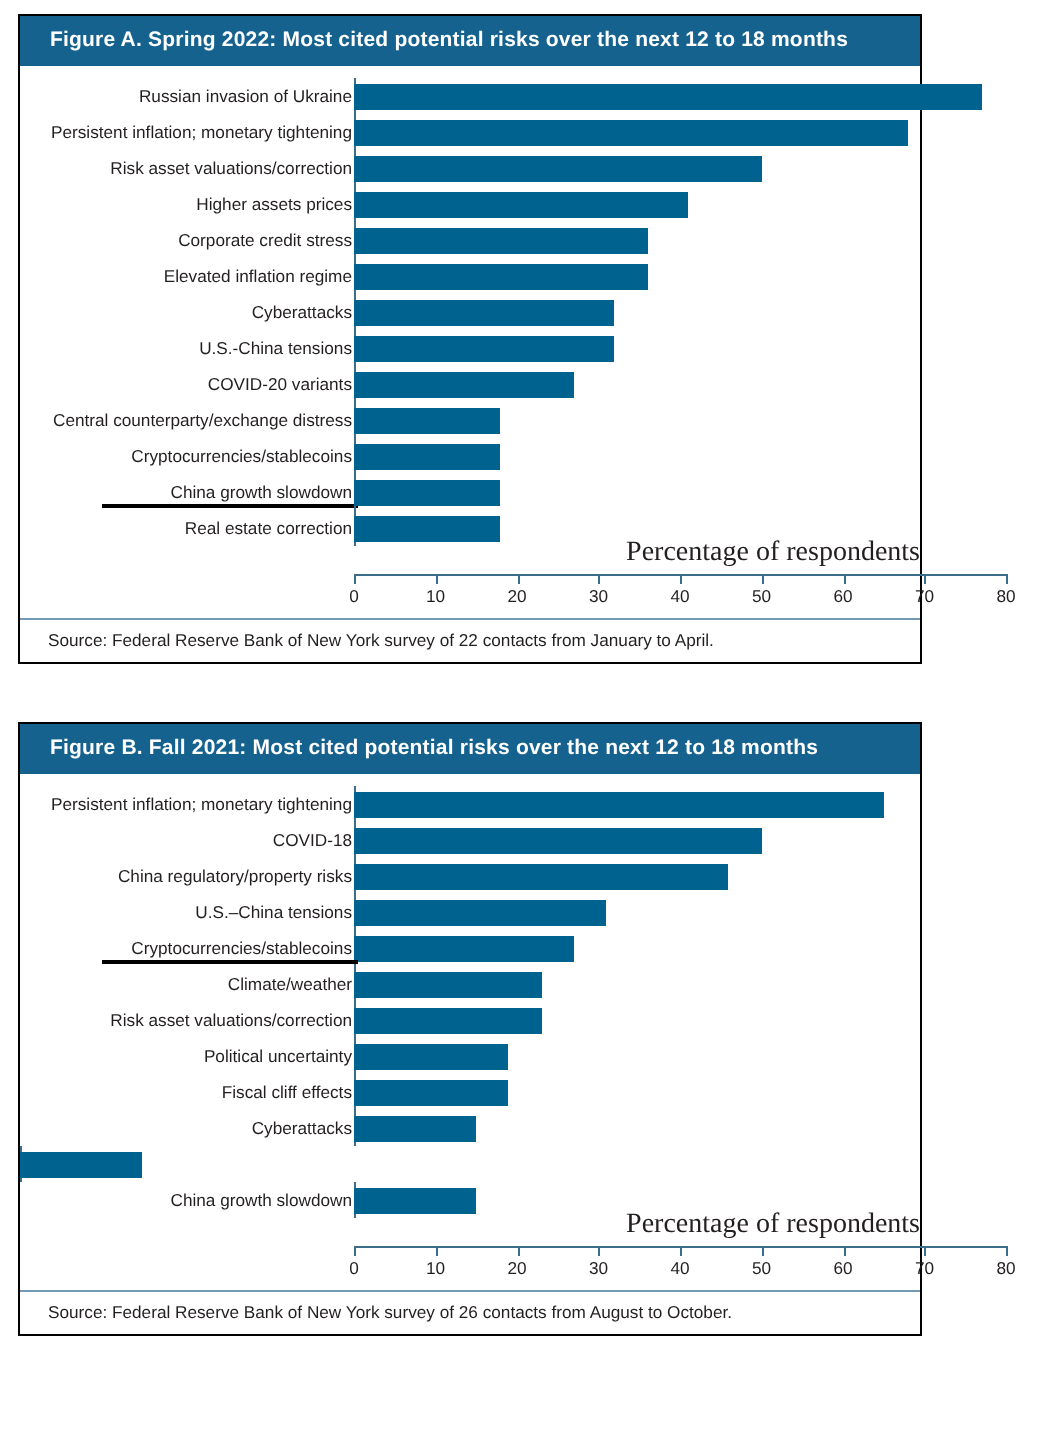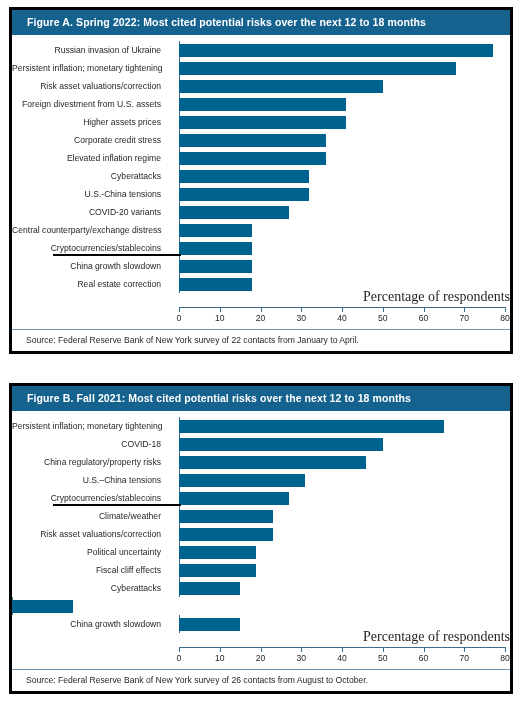--- a/index.html
+++ b/index.html
@@ -15,24 +15,24 @@
     overflow: hidden;
   }
   .page {
     width: 522px;
     height: 724px;
     position: relative;
     box-sizing: border-box;
     padding: 7px 9px 0 9px;
   }
   .panel {
-    border: 3px solid #000000;
+    border: 1px solid #000000;
     background: #ffffff;
     box-sizing: border-box;
-    width: 504px;
+    width: 452px;
     position: relative;
   }
   .panel + .panel {
     margin-top: 29px;
   }
   .panel-header {
     background: #16628f;
     color: #ffffff;
     font-weight: bold;
     font-size: 10.5px;
@@ -51,21 +51,21 @@
   .row {
     display: flex;
     align-items: center;
     height: 18px;
     position: relative;
   }
   .row-label {
     width: 167px;
     min-width: 167px;
     text-align: right;
-    padding-right: 18px;
+    padding-right: 1px;
     box-sizing: border-box;
     font-size: 8.6px;
     line-height: 10px;
     color: #231f20;
     white-space: nowrap;
   }
   .row-track {
     position: relative;
     flex: 1 1 auto;
     height: 18px;
@@ -164,27 +164,20 @@
             <div class="row-track">
               <div class="tick-stub"></div>
               <div class="bar" style="width: 277.1px;"></div>
             </div>
           </div>
           <div class="row">
             <div class="row-label">Risk asset valuations/correction</div>
             <div class="row-track">
               <div class="tick-stub"></div>
               <div class="bar" style="width: 203.75px;"></div>
-            </div>
-          </div>
-          <div class="row">
-            <div class="row-label">Foreign divestment from U.S. assets</div>
-            <div class="row-track">
-              <div class="tick-stub"></div>
-              <div class="bar" style="width: 167.075px;"></div>
             </div>
           </div>
           <div class="row">
             <div class="row-label">Higher assets prices</div>
             <div class="row-track">
               <div class="tick-stub"></div>
               <div class="bar" style="width: 167.075px;"></div>
             </div>
           </div>
           <div class="row">

